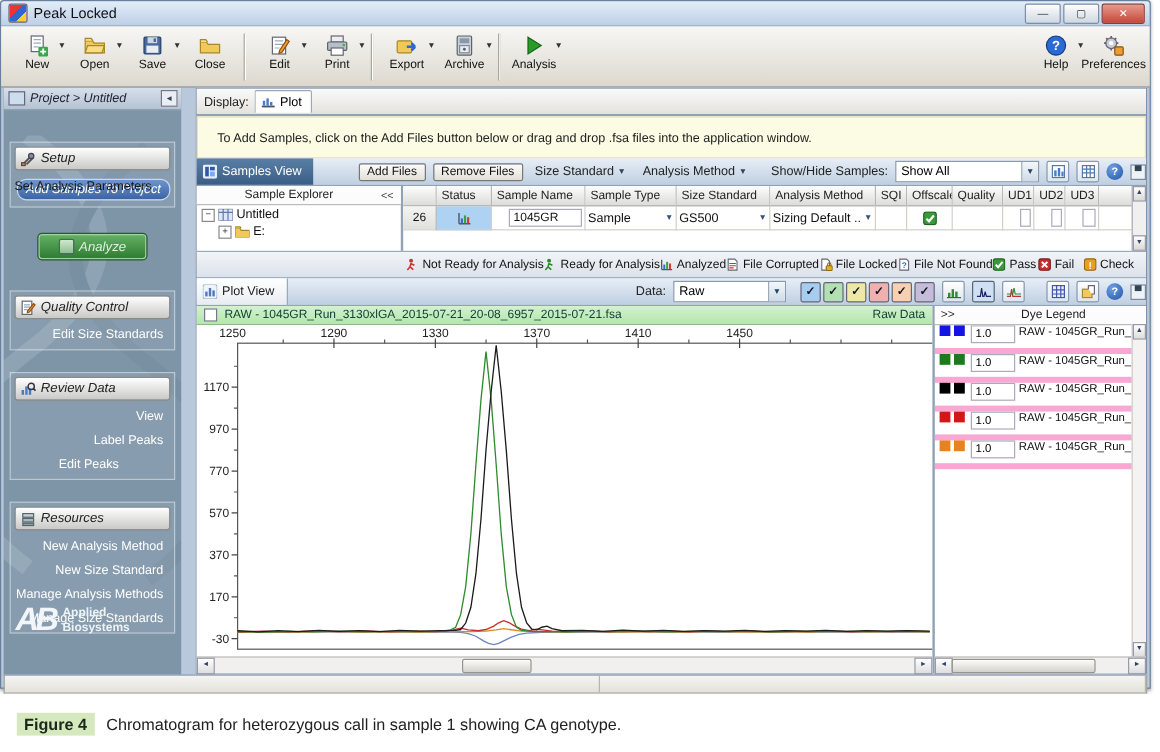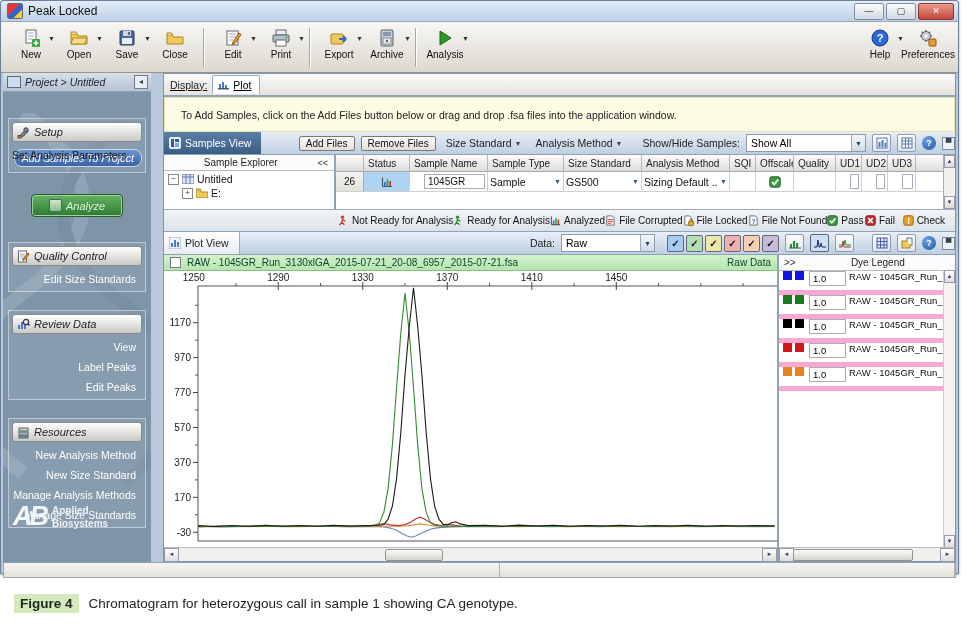--- a/index.html
+++ b/index.html
@@ -48,21 +48,21 @@
   .analyzebtn{display:flex;align-items:center;justify-content:center;gap:4px;margin:22px auto 0 auto;width:88px;height:19px;
       background:linear-gradient(#63b063,#2e7d32);border:1px solid #9ed49e;outline:1px solid #2a5a2a;border-radius:3px;
       color:#dff0df;font-size:11px;font-style:italic;position:relative;z-index:2;}
   .analyzebtn .aic{width:11px;height:11px;background:linear-gradient(#cfe8cf,#8fbf8f);border:1px solid #466;border-radius:2px;}
   .ablogo{position:absolute;left:10px;bottom:30px;display:flex;align-items:center;gap:6px;z-index:2;margin-top:32px;}
   .ablogo .mark{font-size:27px;font-weight:bold;font-style:italic;color:#f2f6f8;letter-spacing:-3px;}
   .ablogo .txt{color:#eef3f6;font-size:10px;font-weight:bold;line-height:13px;}
   
   .main{flex:1;display:flex;flex-direction:column;background:#eef1f5;border:1px solid #7d94ac;min-width:0;}
   .dbar{height:21px;background:linear-gradient(#fafafa,#e4e2dd);border-bottom:2px solid #8fa2b6;
-        display:flex;align-items:center;padding-left:6px;gap:5px;text-decoration:underline;}
+        display:flex;align-items:center;padding-left:6px;gap:5px;}
   .dbar .cap{font-size:10.5px;color:#222;}
   .dtab{display:flex;align-items:center;gap:4px;background:#fff;border:1px solid #98a8ba;border-bottom:none;
         padding:1px 8px 2px 5px;font-size:10.5px;border-radius:2px 2px 0 0;height:15px;}
   .banner{height:33px;background:#fcfbe3;border:1px solid #e6e2b4;display:flex;align-items:center;padding-left:16px;
           font-size:10.5px;color:#222;}
   
   .phdr{height:22px;background:linear-gradient(#e7eef7,#bfcfe0);border-bottom:1px solid #8fa2b6;
         display:flex;align-items:center;gap:6px;padding-right:0;}
   .tabdark{height:100%;display:flex;align-items:center;gap:4px;background:linear-gradient(#5a7fa6,#3a5d84);
         color:#fff;font-size:10.5px;padding:0 10px 0 5px;}
@@ -310,21 +310,21 @@
                   <rect x="1" y="7" width="2" height="4" fill="#4a7ac4"></rect>
                   <rect x="4" y="4" width="2" height="7" fill="#4a7ac4"></rect>
                   <rect x="7" y="6" width="2" height="5" fill="#4a7ac4"></rect>
                   <circle cx="9" cy="4" r="2.6" fill="none" stroke="#334" stroke-width="1.2"></circle>
                   <path d="M10.8 5.8 L12.6 7.6" stroke="#334" stroke-width="1.4"></path>
                 </svg></span>
               <span>Review Data</span>
             </div>
             <a href="#" class="slink light" style="text-decoration: none;">View</a>
             <a href="#" class="slink light" style="text-decoration: none;">Label Peaks</a>
-            <a href="#" class="slink light" style="text-decoration: none;">Edit Peaks</a>
+            <a href="#" class="slink light" style="text-decoration: none; text-align: center;">Edit Peaks</a>
           </div>
           <div class="sgroup clearfix" style="margin-top: 18px;">
             <div class="ghdr">
               <span style="display: inline-block; width: 13px; height: 13px; flex-shrink: 0;"><svg width="13" height="13" viewBox="0 0 13 13">
                   <rect x="2" y="2" width="9" height="3" fill="#c8d0da" stroke="#566"></rect>
                   <rect x="2" y="6" width="9" height="3" fill="#aab8c6" stroke="#566"></rect>
                   <rect x="2" y="10" width="9" height="2" fill="#8a9aaa" stroke="#566"></rect>
                 </svg></span>
               <span>Resources</span>
             </div>

